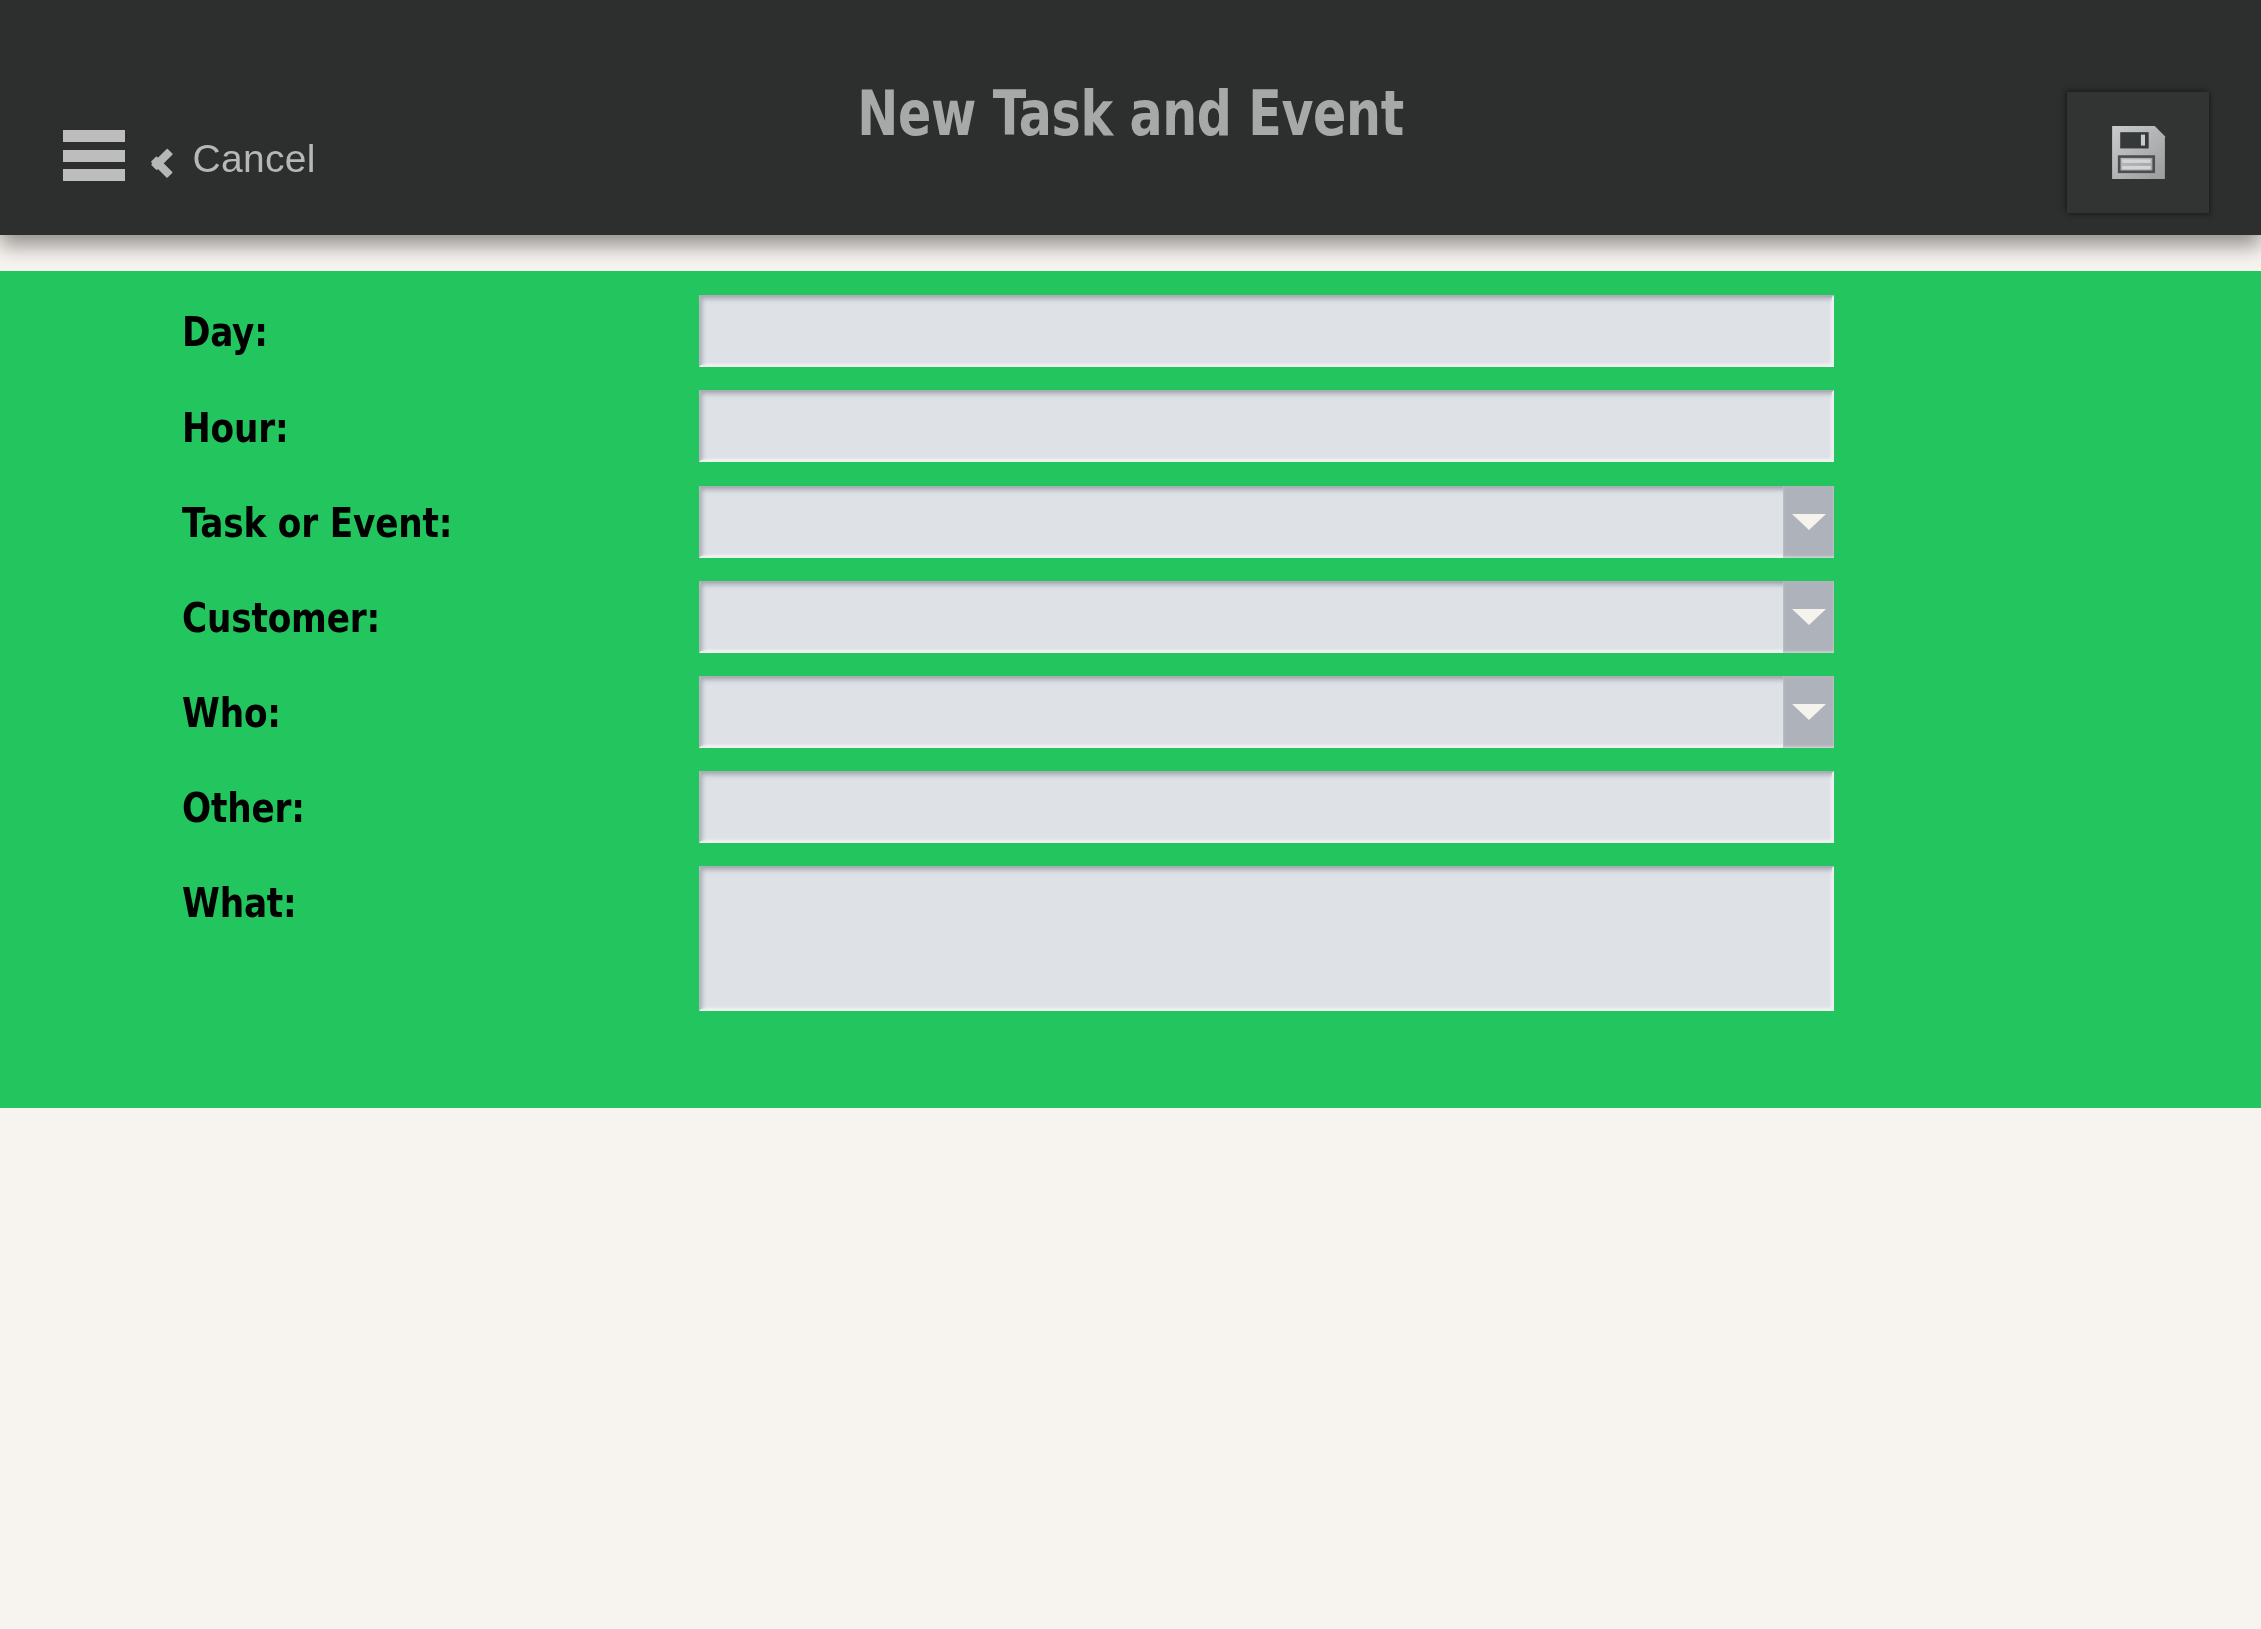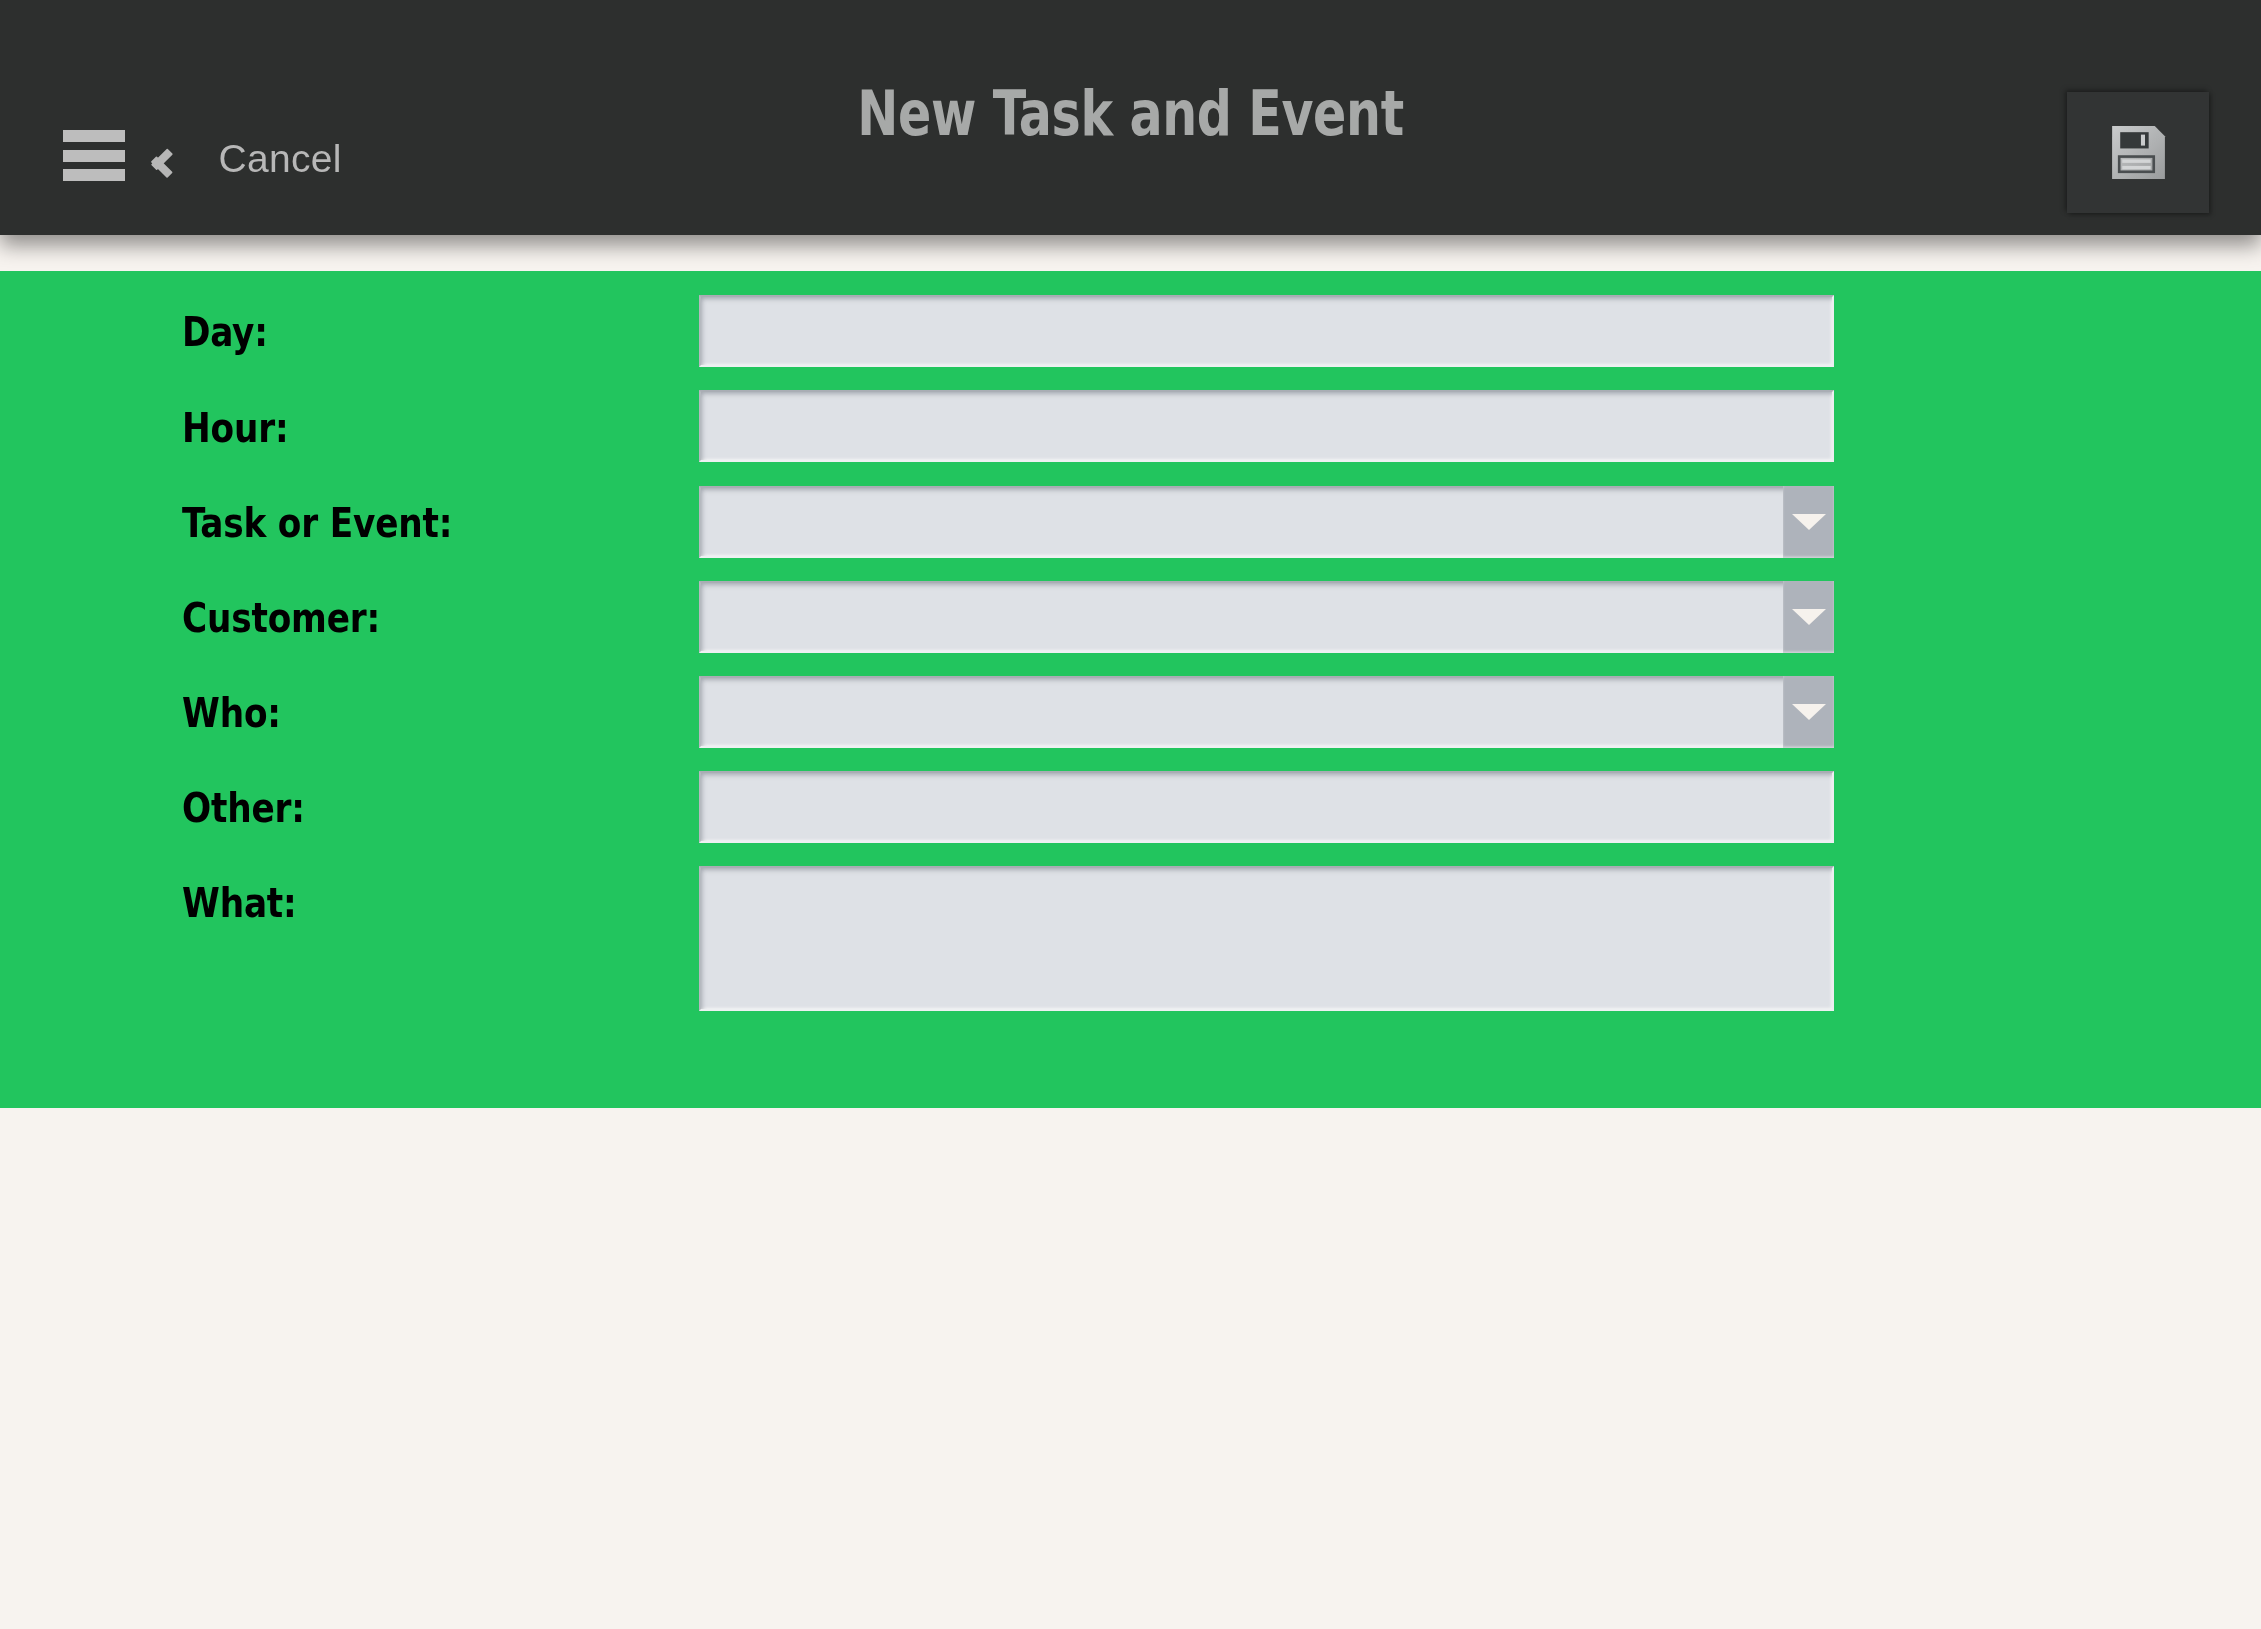--- a/index.html
+++ b/index.html
@@ -56,21 +56,21 @@
   }
 
   
   .cancel-btn {
     position: absolute;
     left: 167px;
     top: 121px;
     height: 75px;
     display: flex;
     align-items: center;
-    gap: 29px;
+    gap: 3px;
     cursor: pointer;
     padding-right: 15px;
   }
   .chevron-left {
     width: 22.6px;
     height: 39px;
     position: relative;
   }
   .chevron-left::before,
   .chevron-left::after {

